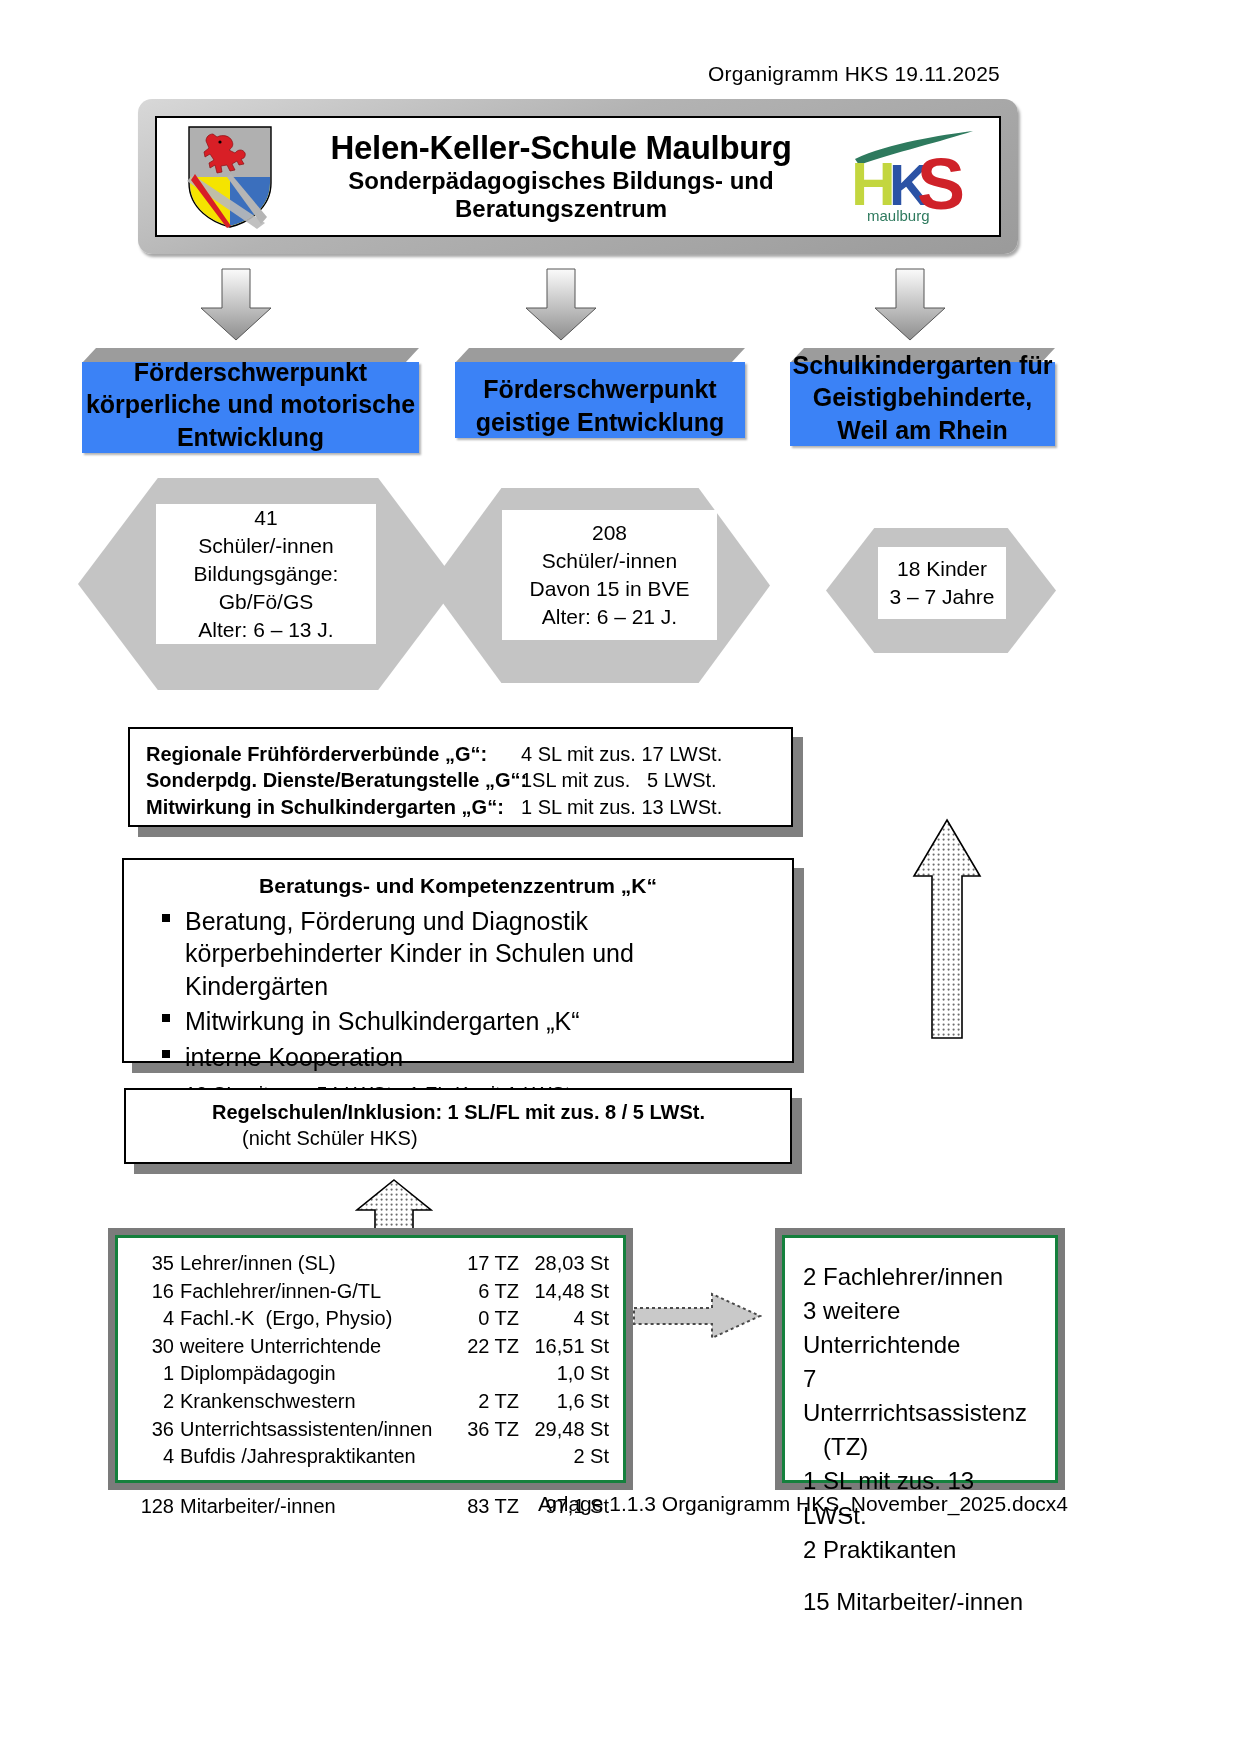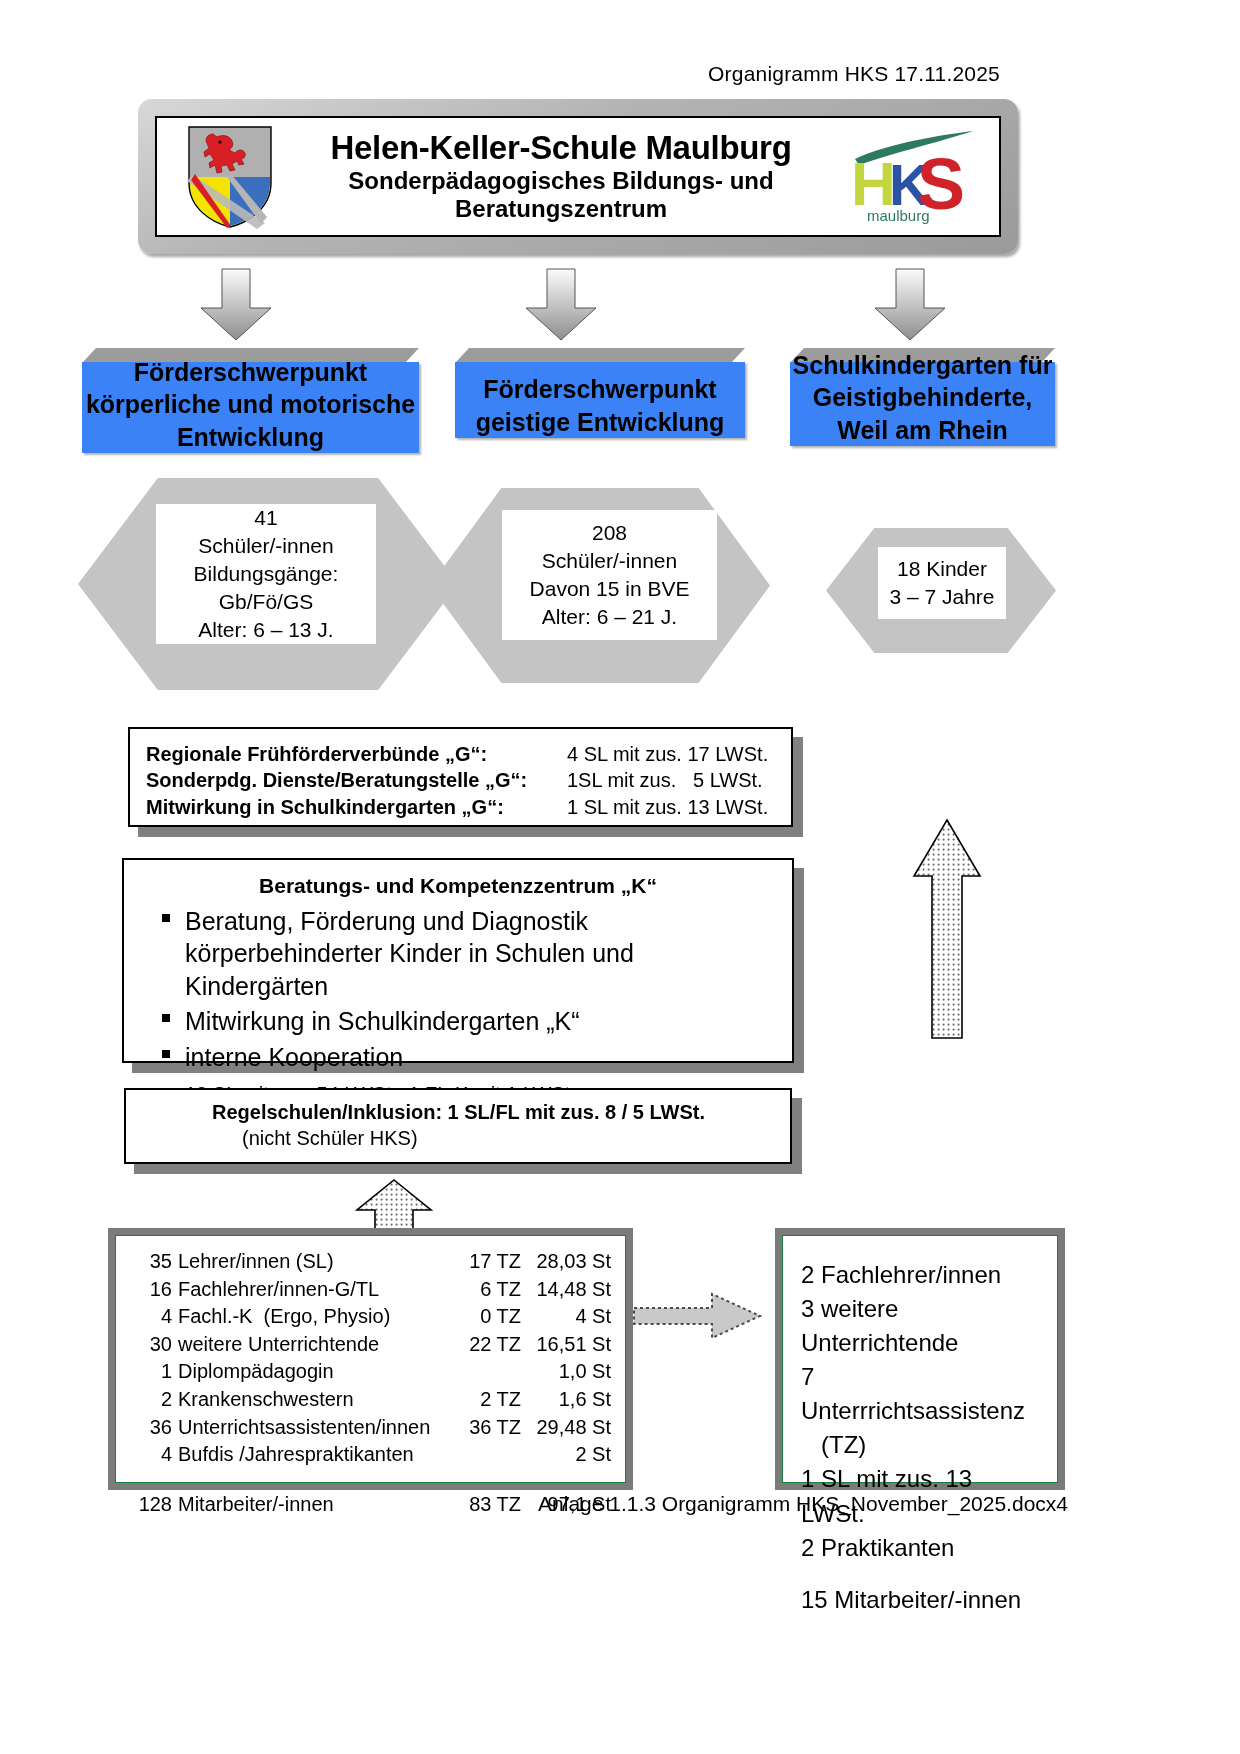--- a/index.html
+++ b/index.html
@@ -79,41 +79,41 @@
   .sbox .shadow{
     position:absolute;left:10px;top:10px;width:100%;height:100%;
     background:#808080;
   }
   .sbox .panel{
     position:absolute;left:0;top:0;width:100%;height:100%;
     background:#fff;border:2px solid #000;box-sizing:border-box;
   }
   .sbox .panel-inner{padding:12px 16px;font-size:20px;line-height:1.32;}
 
-  .row{display:flex;gap:46px;}
+  .row{display:flex;}
   .row .lbl{font-weight:bold;white-space:pre;}
   .row .val{white-space:pre;}
 
   .kz-title{text-align:center;font-weight:bold;font-size:21px;margin-bottom:5px;}
   ul.kz{margin:0;padding:0;list-style:none;}
   ul.kz li{position:relative;padding-left:45px;margin-bottom:3px;font-size:25px;line-height:1.3;}
   ul.kz li .bullet{
     position:absolute;left:22px;top:9px;width:8px;height:8px;background:#000;
   }
   .kz-foot{padding-left:45px;margin-top:8px;font-size:20px;}
 
   
   .staffbox{position:absolute;box-sizing:border-box;}
   .staffbox .frame{
     position:absolute;left:0;top:0;width:100%;height:100%;
     border:7px solid #7b7b7b;box-sizing:border-box;background:#fff;
   }
   .staffbox .inner{
     position:absolute;left:7px;top:7px;right:7px;bottom:7px;
-    border:1px solid #15803d;background:#fff;box-sizing:border-box;
+    border:3px solid #15803d;background:#fff;box-sizing:border-box;
     padding:12px 14px;
   }
   table.staff{border-collapse:collapse;width:100%;font-size:20px;}
   table.staff td{padding:1px 0;white-space:pre;line-height:1.28;}
   table.staff td.c1{text-align:right;width:42px;}
   table.staff td.c2{text-align:left;padding-left:6px;}
   table.staff td.c3{text-align:right;padding-right:4px;width:78px;}
   table.staff td.c4{text-align:right;width:86px;}
   table.staff tr.spacer td{height:20px;}
 
@@ -121,21 +121,21 @@
   .rightlist .gap{height:18px;}
 
   
   #footer{
     left:0;top:1492px;width:1060px;text-align:right;font-size:21px;margin-left:8px;
   }
 </style>
 </head>
 <body>
 
-<div class="abs" id="doc-date">Organigramm HKS 17.11.2025</div>
+<div class="abs" id="doc-date">Organigramm HKS 19.11.2025</div>
 
 <div class="abs" id="title-plaque">
   <div class="bevel"></div>
   <div class="inner">
 
     <svg class="crest" viewBox="0 0 86 104">
       <path d="M2 2 H84 V58 C84 84 60 98 43 102 C26 98 2 84 2 58 Z" fill="#b0b0b0" stroke="#000" stroke-width="1.4"></path>
       <path d="M3 52 H83 V58 C83 84 60 97 43 101 C26 97 3 84 3 58 Z" fill="#f5e400"></path>
       <path d="M43 52 H83 V58 C83 84 60 97 43 101 Z" fill="#3b6fbd"></path>
       <path d="M6 50 L78 98 L70 104 L0 56 Z" fill="#b9b9b9" opacity=".9"></path>

